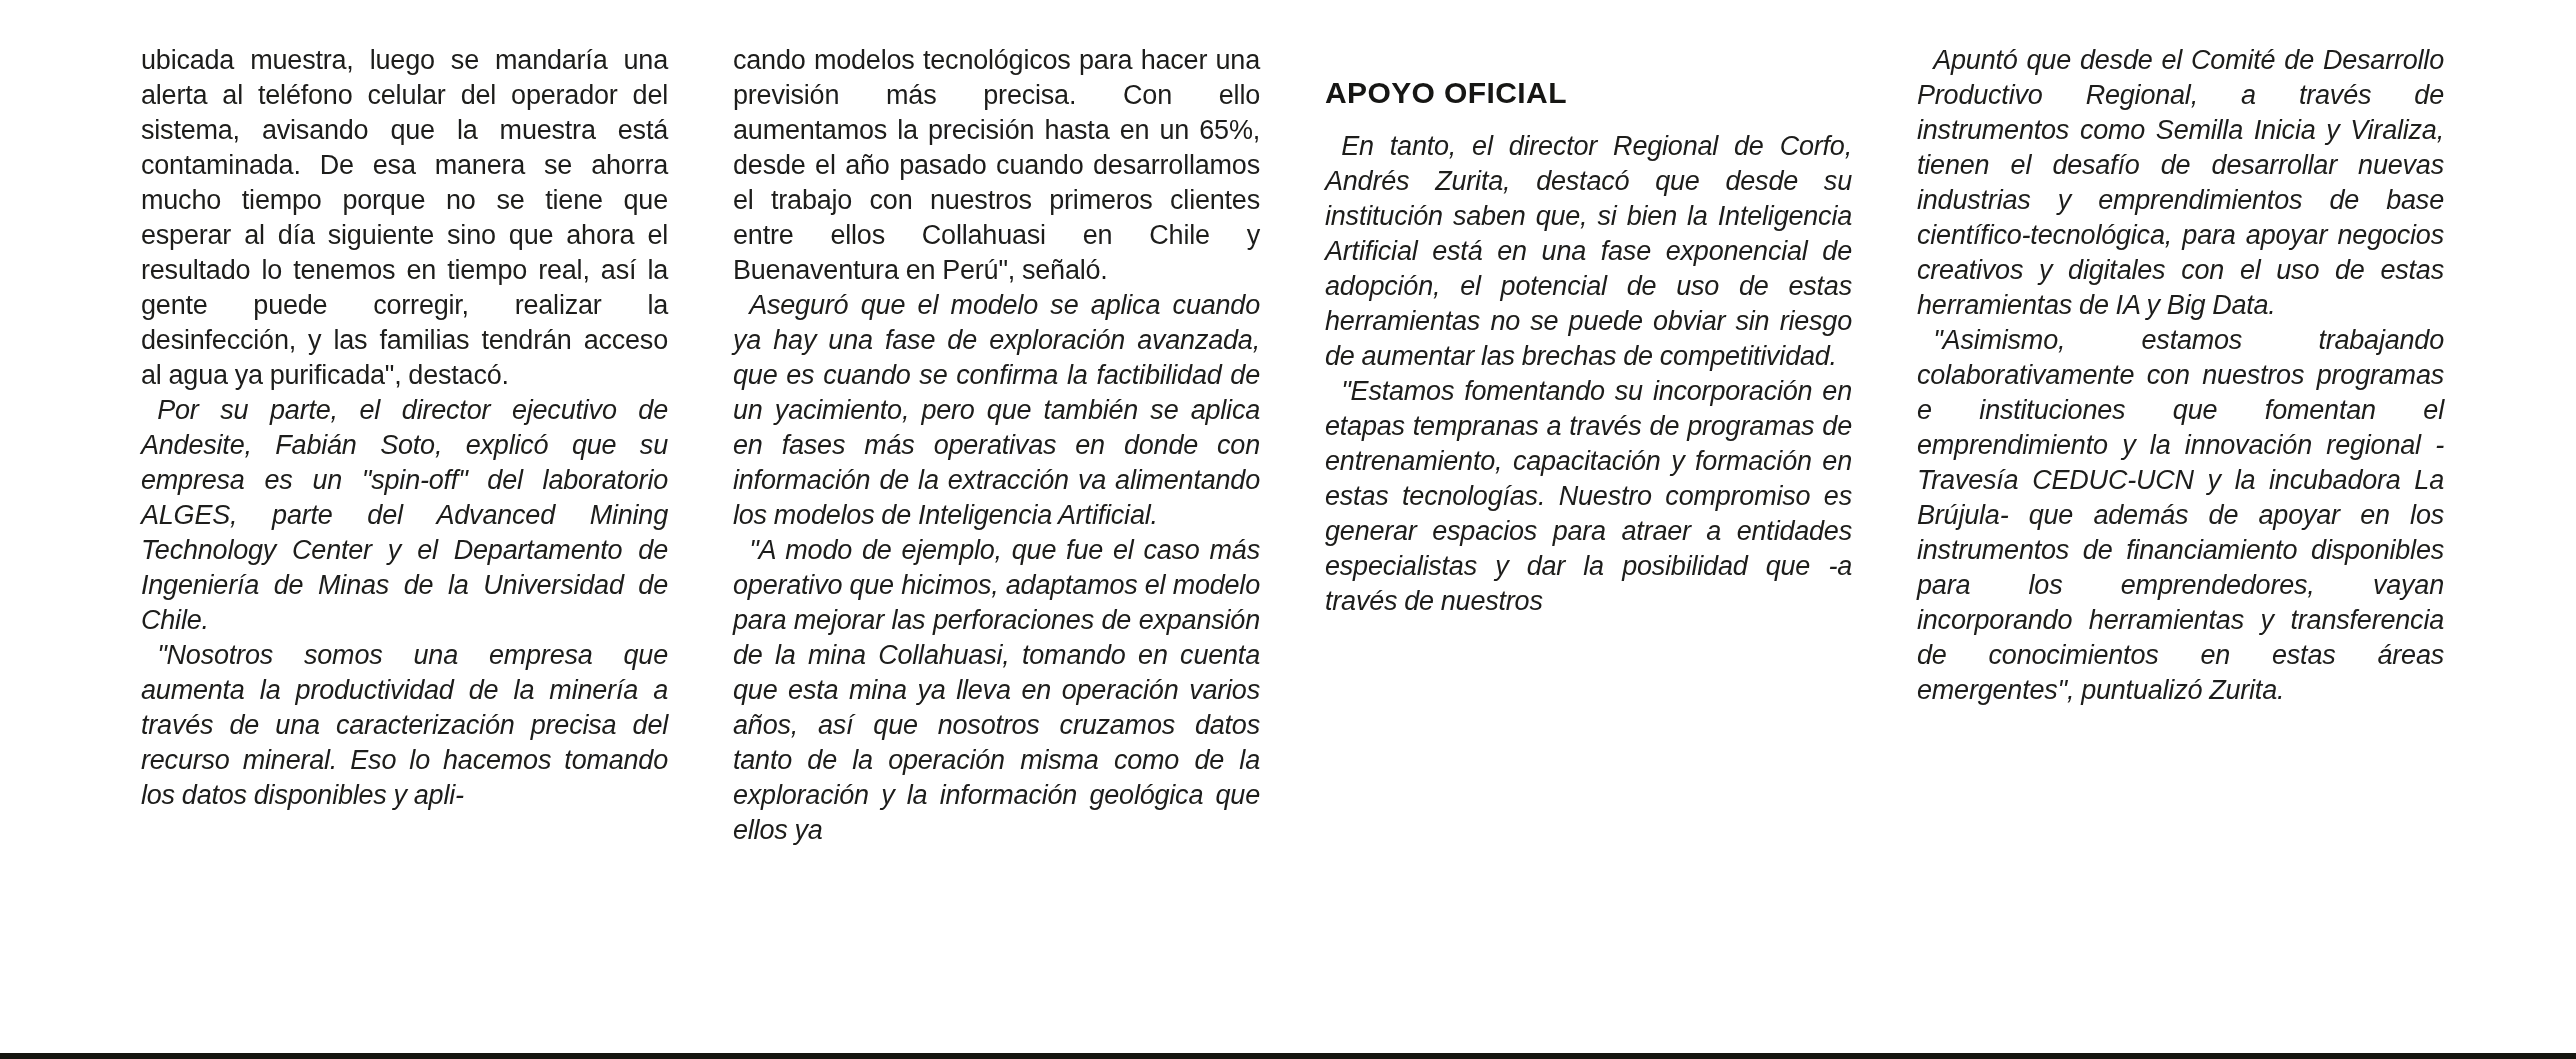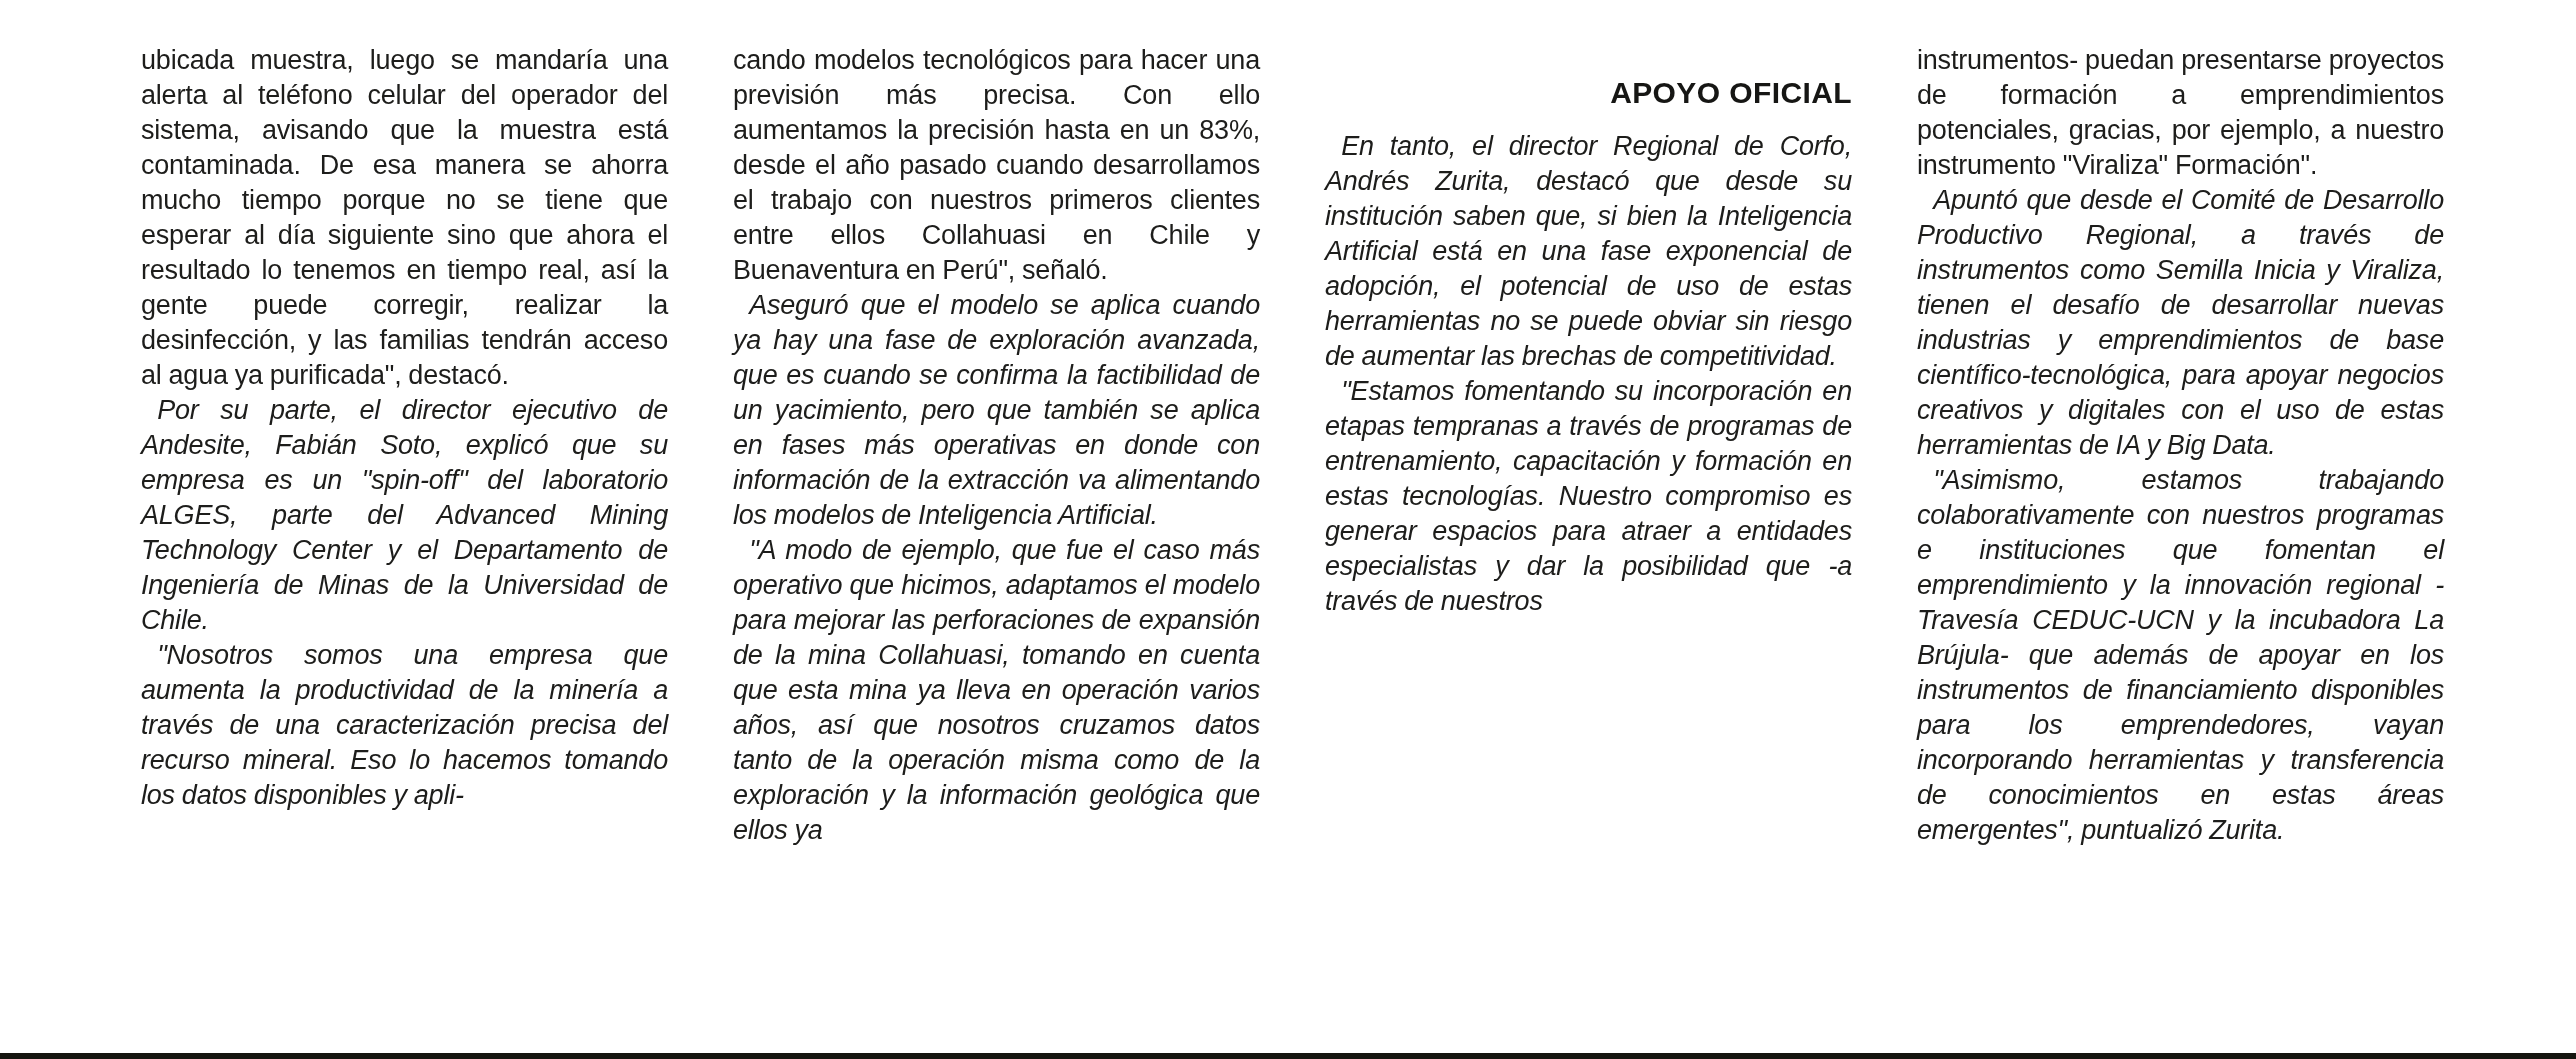--- a/index.html
+++ b/index.html
@@ -42,21 +42,21 @@
   .para.indent {
     text-indent: 0.6em;
     font-style: italic;
   }
   .heading {
     margin: 33px 0 20px 0;
     font-size: 30px;
     line-height: 33px;
     font-weight: 700;
     letter-spacing: 0.4px;
-    text-align: right;
+    text-align: left;
     color: #161614;
   }
   .bottom-rule {
     position: absolute;
     left: 0;
     bottom: 0;
     width: 100%;
     height: 6.8px;
     background: #15150f;
   }
@@ -67,33 +67,32 @@
 <div class="page">
   <div class="columns">
 
     <div class="col">
       <p class="para">ubicada muestra, luego se mandaría una alerta al teléfono celular del operador del sistema, avisando que la muestra está contaminada. De esa manera se ahorra mucho tiempo porque no se tiene que esperar al día siguiente sino que ahora el resultado lo tenemos en tiempo real, así la gente puede corregir, realizar la desinfección, y las familias tendrán acceso al agua ya purificada", destacó.</p>
       <p class="para indent">Por su parte, el director ejecutivo de Andesite, Fabián Soto, explicó que su empresa es un "spin-off" del laboratorio ALGES, parte del Advanced Mining Technology Center y el Departamento de Ingeniería de Minas de la Universidad de Chile.</p>
       <p class="para indent">"Nosotros somos una empresa que aumenta la productividad de la minería a través de una caracterización precisa del recurso mineral. Eso lo hacemos tomando los datos disponibles y apli-</p>
     </div>
 
     <div class="col">
-      <p class="para">cando modelos tecnológicos para hacer una previsión más precisa. Con ello aumentamos la precisión hasta en un 83%, desde el año pasado cuando desarrollamos el trabajo con nuestros primeros clientes entre ellos Collahuasi en Chile y Buenaventura en Perú", señaló.</p>
+      <p class="para">cando modelos tecnológicos para hacer una previsión más precisa. Con ello aumentamos la precisión hasta en un 65%, desde el año pasado cuando desarrollamos el trabajo con nuestros primeros clientes entre ellos Collahuasi en Chile y Buenaventura en Perú", señaló.</p>
       <p class="para indent">Aseguró que el modelo se aplica cuando ya hay una fase de exploración avanzada, que es cuando se confirma la factibilidad de un yacimiento, pero que también se aplica en fases más operativas en donde con información de la extracción va alimentando los modelos de Inteligencia Artificial.</p>
       <p class="para indent">"A modo de ejemplo, que fue el caso más operativo que hicimos, adaptamos el modelo para mejorar las perforaciones de expansión de la mina Collahuasi, tomando en cuenta que esta mina ya lleva en operación varios años, así que nosotros cruzamos datos tanto de la operación misma como de la exploración y la información geológica que ellos ya</p>
     </div>
 
     <div class="col">
       <h2 class="heading">APOYO OFICIAL</h2>
       <p class="para indent">En tanto, el director Regional de Corfo, Andrés Zurita, destacó que desde su institución saben que, si bien la Inteligencia Artificial está en una fase exponencial de adopción, el potencial de uso de estas herramientas no se puede obviar sin riesgo de aumentar las brechas de competitividad.</p>
       <p class="para indent">"Estamos fomentando su incorporación en etapas tempranas a través de programas de entrenamiento, capacitación y formación en estas tecnologías. Nuestro compromiso es generar espacios para atraer a entidades especialistas y dar la posibilidad que -a través de nuestros</p>
     </div>
 
     <div class="col">
-      <p class="para">instrumentos- puedan presentarse proyectos de formación a emprendimientos potenciales, gracias, por ejemplo, a nuestro instrumento "Viraliza" Formación".</p>
       <p class="para indent">Apuntó que desde el Comité de Desarrollo Productivo Regional, a través de instrumentos como Semilla Inicia y Viraliza, tienen el desafío de desarrollar nuevas industrias y emprendimientos de base científico-tecnológica, para apoyar negocios creativos y digitales con el uso de estas herramientas de IA y Big Data.</p>
       <p class="para indent">"Asimismo, estamos trabajando colaborativamente con nuestros programas e instituciones que fomentan el emprendimiento y la innovación regional -Travesía CEDUC-UCN y la incubadora La Brújula- que además de apoyar en los instrumentos de financiamiento disponibles para los emprendedores, vayan incorporando herramientas y transferencia de conocimientos en estas áreas emergentes", puntualizó Zurita.</p>
     </div>
 
   </div>
 
   <div class="bottom-rule"></div>
 </div>
 
 

